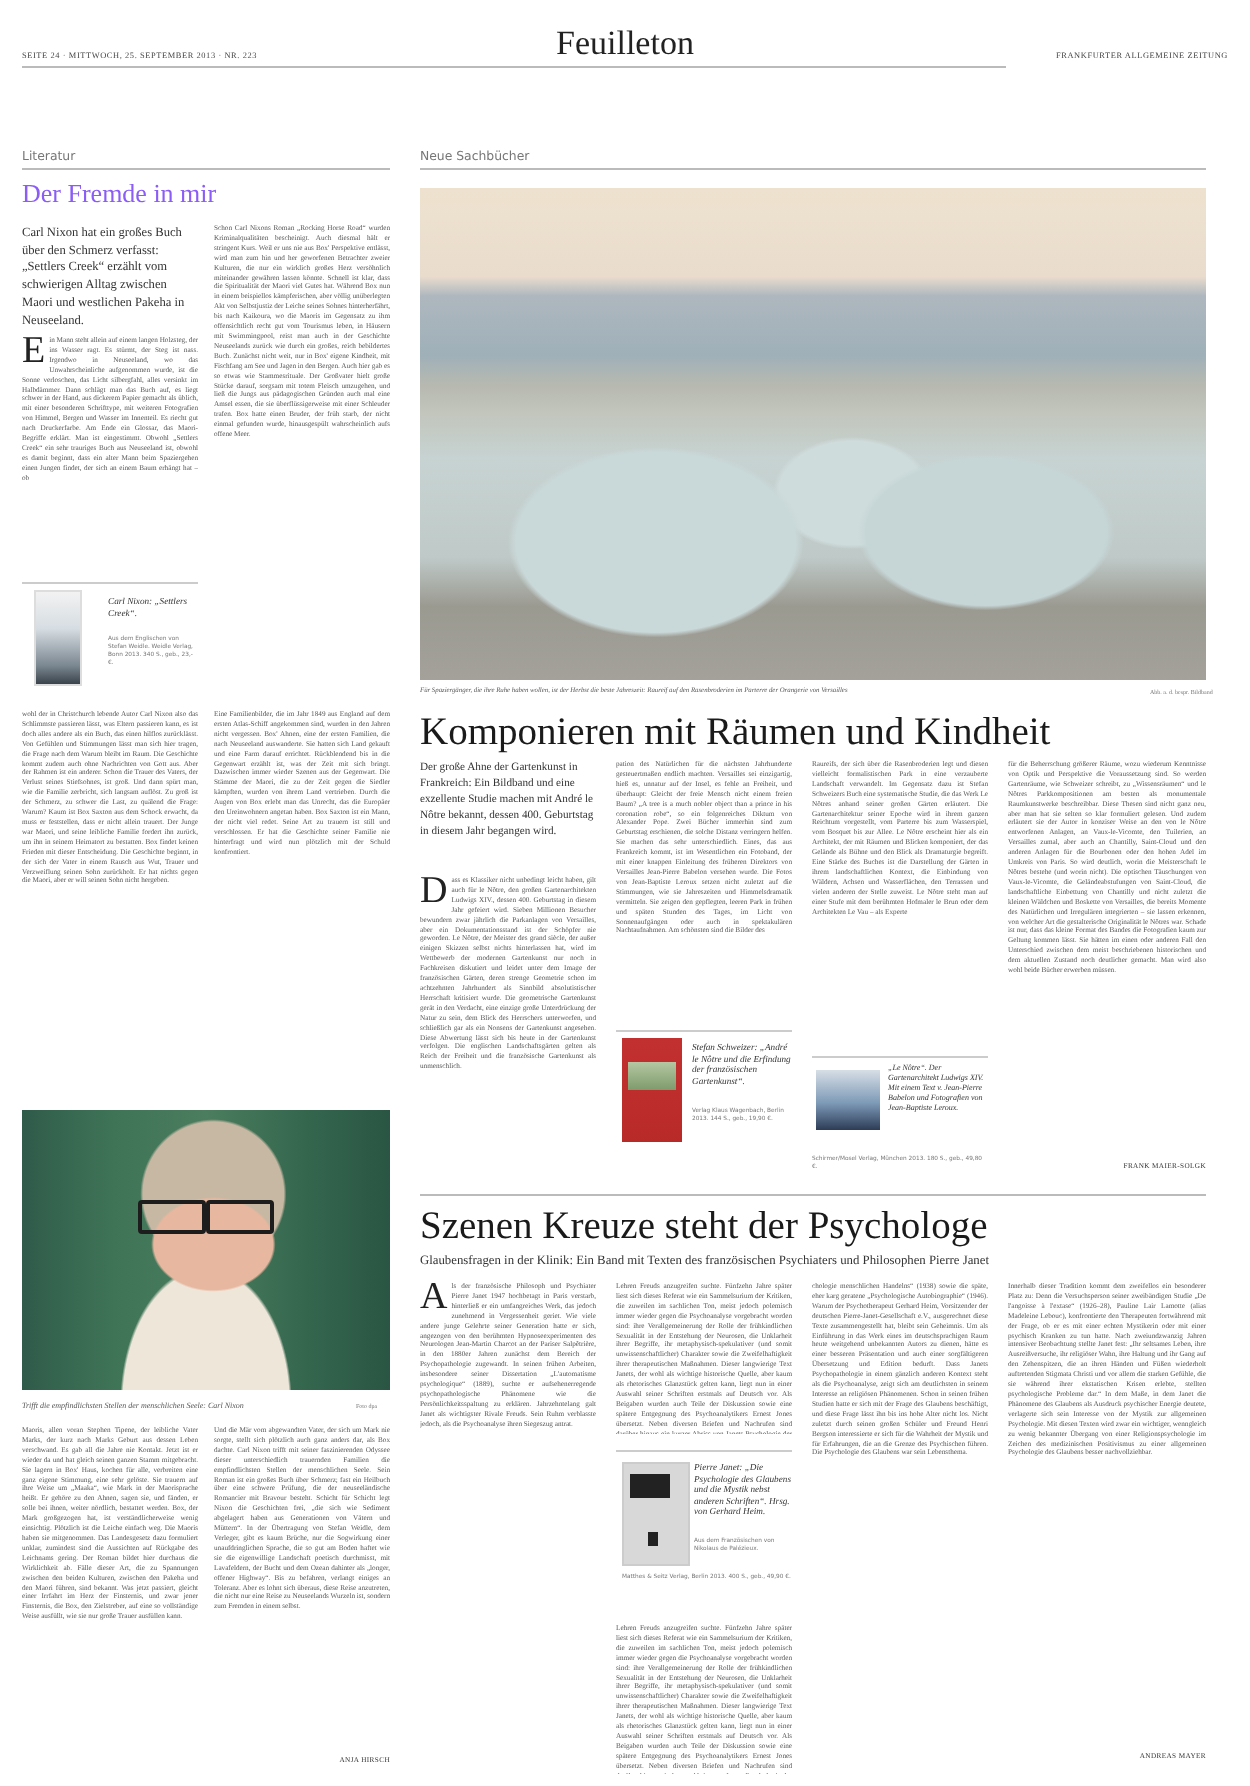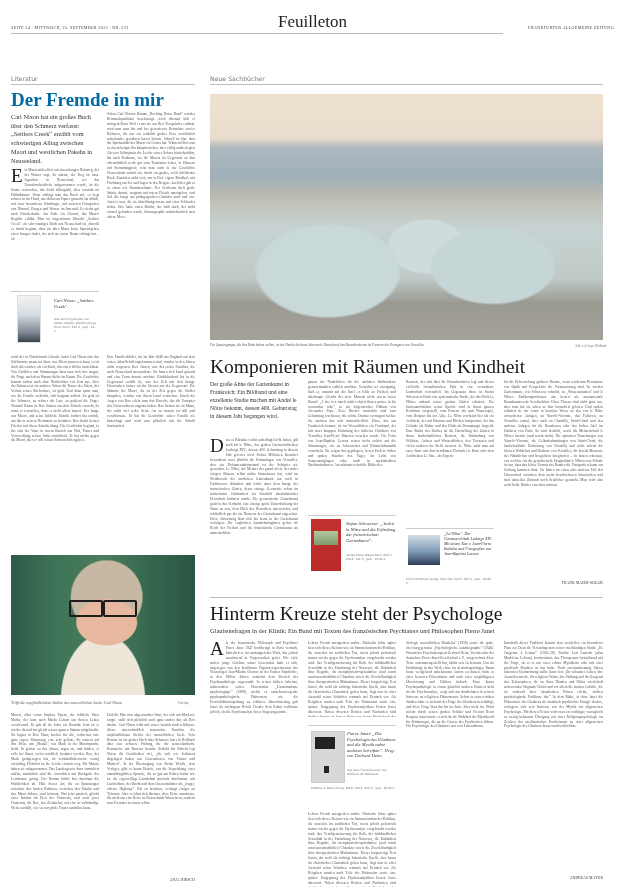--- a/index.html
+++ b/index.html
@@ -5,21 +5,21 @@
   html, body { margin: 0; padding: 0; background: #fff; }
   body { width: 625px; height: 893px; position: relative; overflow: hidden;
          font-family: "Liberation Serif", serif; color: #222; }
   .abs { position: absolute; }
   .hdr-left, .hdr-right { font-size: 4.2px; letter-spacing: 0.3px; color: #444; top: 25px; }
   .hdr-left { left: 11px; }
   .hdr-right { right: 11px; }
   .hdr-title { left: 0; width: 625px; top: 12px; text-align: center; font-size: 17px; color: #222; }
   .rule { height: 1px; background: #bbb; }
   .section-label { font-family: "DejaVu Sans", sans-serif; font-size: 6.2px; color: #777; }
-  .h1 { font-size: 19px; color: #0369a1; line-height: 1; font-weight: bold; }
+  .h1 { font-size: 13px; color: #8b5cf6; line-height: 1; }
   .h2 { font-size: 19.5px; color: #1a1a1a; line-height: 1; }
   .lede { font-size: 6.3px; line-height: 8.7px; color: #333; }
   .sub { font-size: 6.4px; color: #333; }
   .col { font-size: 3.6px; line-height: 4.9px; color: #555; text-align: justify; overflow: hidden; }
   .col .dropcap { float: left; font-size: 19px; line-height: 16px; margin-right: 2px; color: #222; }
   .caption { font-size: 4px; font-style: italic; color: #555; }
   .credit { font-size: 3px; color: #777; }
   .author { font-size: 3.6px; color: #333; text-align: right; letter-spacing: 0.2px; }
   .book-box { position: absolute; }
   .book-cover { position: absolute; }
@@ -112,21 +112,21 @@
 </div>
 
 <div class="abs rule" style="left:406px; top:528px; width:88px; background:#ccc;"></div>
 <div class="book-box" style="left:406px; top:532px; width:88px; height:60px;">
   <div class="book-cover cover-blue" style="left:2px; top:3px; width:32px; height:30px;"></div>
   <div class="abs book-title" style="left:38px; top:0; width:50px; font-size:4px; line-height:4.9px;">„Le Nôtre“. Der Gartenarchitekt Ludwigs XIV. Mit einem Text v. Jean-Pierre Babelon und Fotografien von Jean-Baptiste Leroux.</div>
   <div class="abs book-meta" style="left:0; top:46px; width:88px;">Schirmer/Mosel Verlag, München 2013. 180 S., geb., 49,80 €.</div>
 </div>
 
 <div class="abs rule" style="left:210px; top:597px; width:393px;"></div>
-<div class="abs h2" style="left:210px; top:604px;">Hinterm Kreuze steht der Psychologe</div>
+<div class="abs h2" style="left:210px; top:604px;">Szenen Kreuze steht der Psychologe</div>
 <div class="abs sub" style="left:210px; top:627px;">Glaubensfragen in der Klinik: Ein Band mit Texten des französischen Psychiaters und Philosophen Pierre Janet</div>
 
 <div class="abs col" style="left:210px; top:641px; width:88px; height:246px;">
   <span class="dropcap">A</span><span>ls der französische Philosoph und Psychiater Pierre Janet 1947 hochbetagt in Paris verstarb, hinterließ er ein umfangreiches Werk, das jedoch zunehmend in Vergessenheit geriet. Wie viele andere junge Gelehrte seiner Generation hatte er sich, angezogen von den berühmten Hypnoseexperimenten des Neurologen Jean-Martin Charcot an der Pariser Salpêtrière, in den 1880er Jahren zunächst dem Bereich der Psychopathologie zugewandt. In seinen frühen Arbeiten, insbesondere seiner Dissertation „L'automatisme psychologique“ (1889), suchte er aufsehenerregende psychopathologische Phänomene wie die Persönlichkeitsspaltung zu erklären. Jahrzehntelang galt Janet als wichtigster Rivale Freuds. Sein Ruhm verblasste jedoch, als die Psychoanalyse ihren Siegeszug antrat.</span>
 </div>
 <div class="abs col" style="left:308px; top:641px; width:88px; height:76px;">Lehren Freuds anzugreifen suchte. Fünfzehn Jahre später liest sich dieses Referat wie ein Sammelsurium der Kritiken, die zuweilen im sachlichen Ton, meist jedoch polemisch immer wieder gegen die Psychoanalyse vorgebracht worden sind: ihre Verallgemeinerung der Rolle der frühkindlichen Sexualität in der Entstehung der Neurosen, die Unklarheit ihrer Begriffe, ihr metaphysisch-spekulativer (und somit unwissenschaftlicher) Charakter sowie die Zweifelhaftigkeit ihrer therapeutischen Maßnahmen. Dieser langwierige Text Janets, der wohl als wichtige historische Quelle, aber kaum als rhetorisches Glanzstück gelten kann, liegt nun in einer Auswahl seiner Schriften erstmals auf Deutsch vor. Als Beigaben wurden auch Teile der Diskussion sowie eine spätere Entgegnung des Psychoanalytikers Ernest Jones übersetzt. Neben diversen Briefen und Nachrufen sind darüber hinaus ein kurzer Abriss von Janets Psychologie der Tendenzen sowie zwei seiner späten Aufsätze zur Religionspsychologie zu finden, das Ende der dreißiger Jahre (1937–38), „Die Psychologie des Glaubens und die Mystik“ (1936–37), „Die Psychologie der Tendenzen“.</div>
 
 <div class="abs rule" style="left:308px; top:725px; width:88px; background:#ccc;"></div>
 <div class="book-box" style="left:308px; top:731px; width:88px; height:90px;">
   <div class="book-cover cover-grey" style="left:3px; top:0; width:32px; height:50px; border:1px solid #ccc;">

